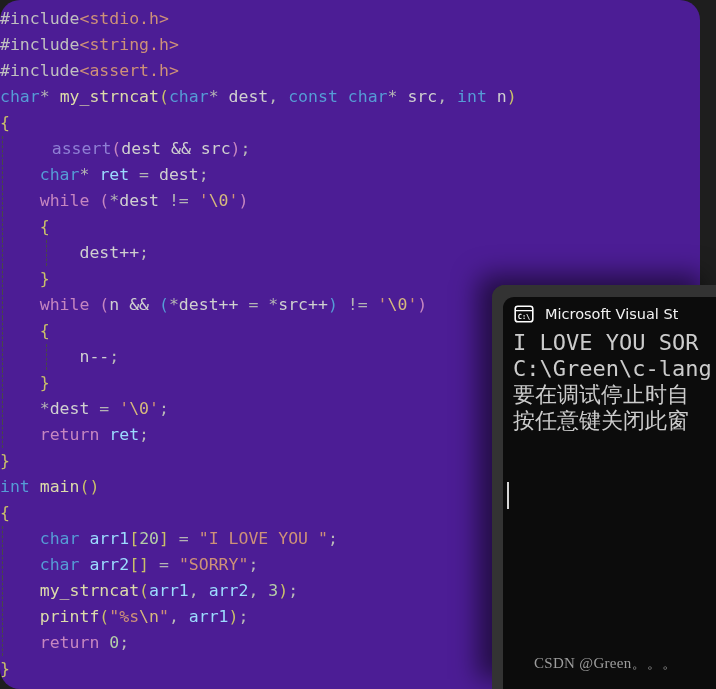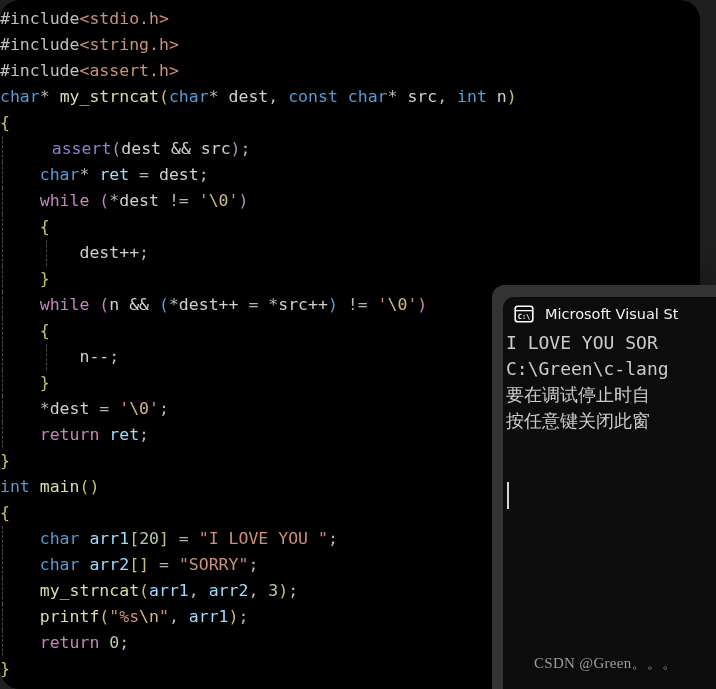--- a/index.html
+++ b/index.html
@@ -14,21 +14,21 @@
     position: relative;
     font-family: "DejaVu Sans Mono", monospace;
   }
 
   
   #editor {
     position: absolute;
     left: 0; top: 0;
     width: 700px;
     height: 689px;
-    background: #000000;
+    background: #4c1d95;
     overflow: hidden;
     border-radius: 20px;
   }
   .code-area {
     position: absolute;
     left: 0;
     top: 6px;
     width: 716px;
   }
   .line {
@@ -120,25 +120,25 @@
     position: absolute;
     left: 11px;
     top: 45px;
     width: 213px;
     height: 359px;
     background: #0c0c0c;
     overflow: hidden;
   }
   .con-line {
     font-family: "DejaVu Sans Mono", monospace;
-    font-size: 18px;
+    font-size: 22px;
     line-height: 26px;
     color: #cccccc;
     white-space: pre;
-    padding-left: 3px;
+    padding-left: 10px;
   }
   .con-line.blank { color: transparent; }
   .con-cursor {
     position: absolute;
     left: 4px;
     top: 152px;
     width: 2px;
     height: 27px;
     background: #d6d6d6;
   }

